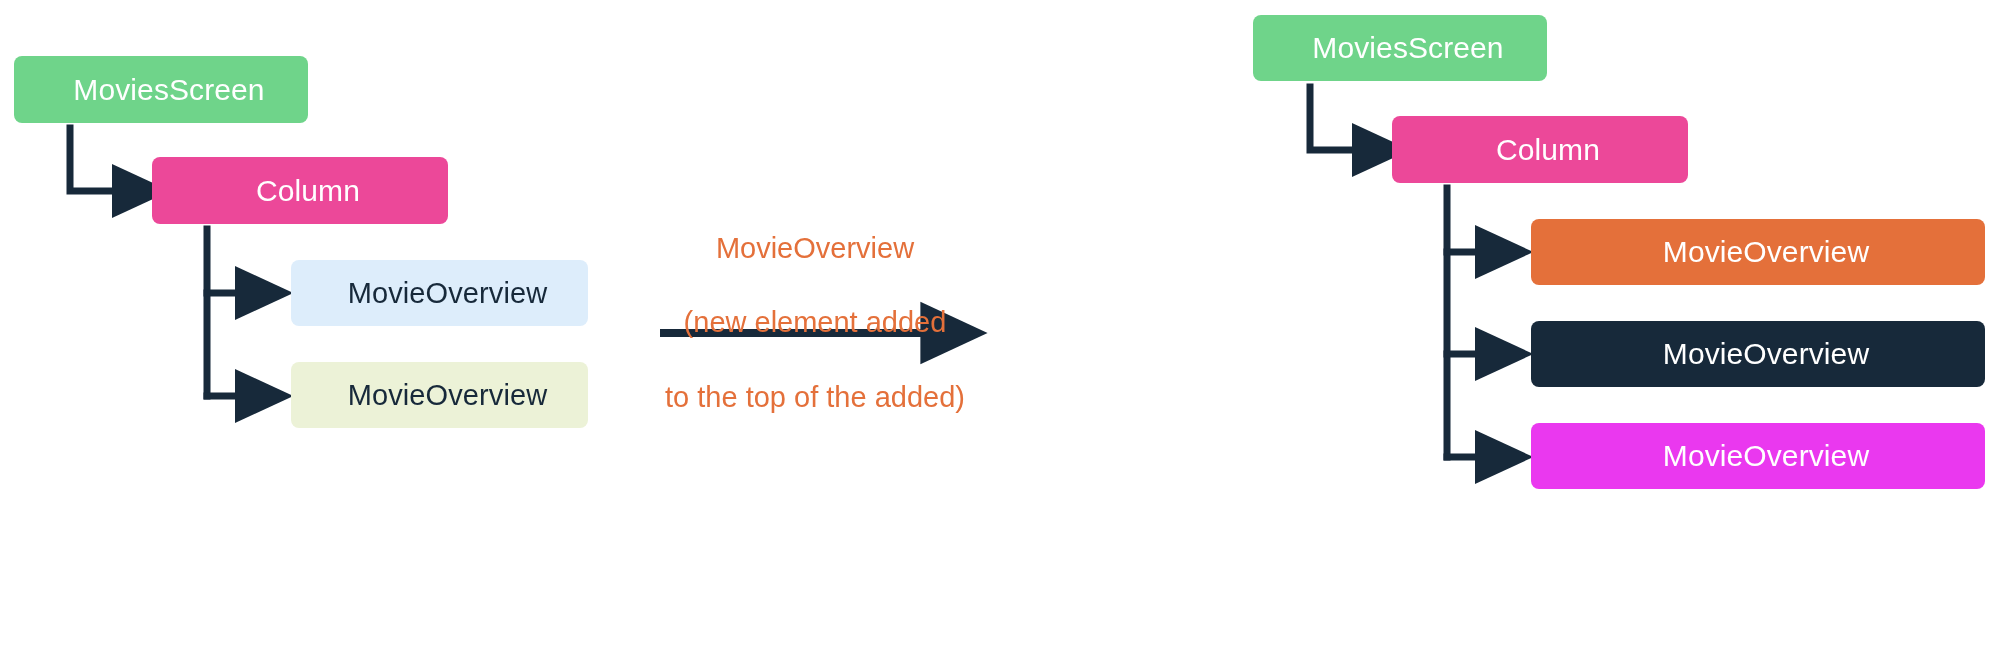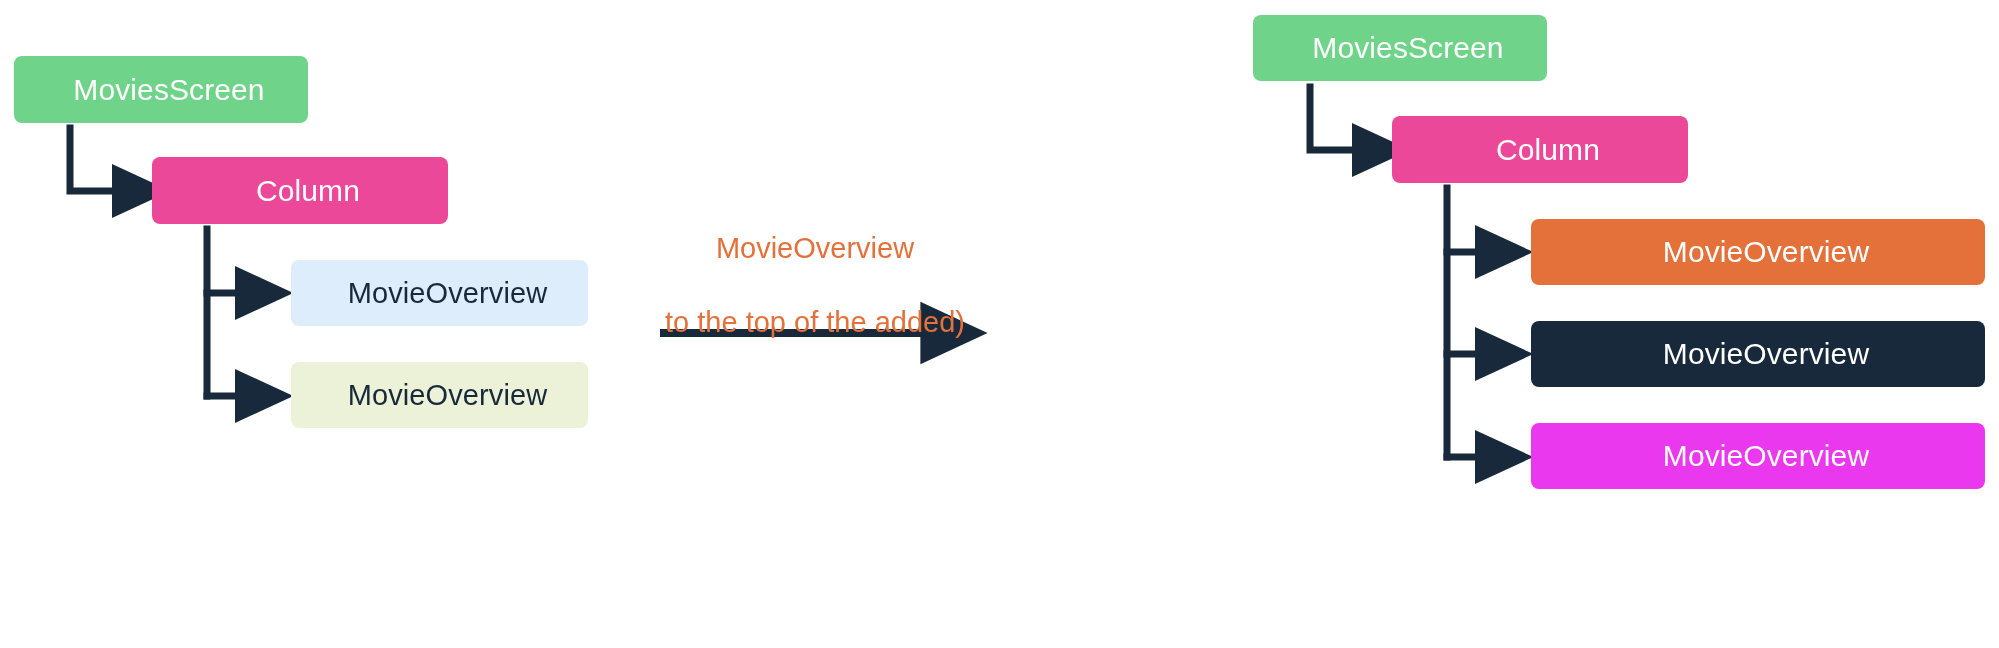--- a/index.html
+++ b/index.html
@@ -109,20 +109,21 @@
   <div class="node n-lightblue" style="left:291px; top:260px; width:297px; height:66px; font-size:29px;">
     <span class="node-label">MovieOverview</span>
   </div>
 
   <div class="node n-lightyellow" style="left:291px; top:362px; width:297px; height:66px; font-size:29px;">
     <span class="node-label">MovieOverview</span>
   </div>
 
   <div id="caption" style="left:660px; top:193px; width:310px; font-size:29px;">
     <span class="cap-line">MovieOverview</span>
+    <span class="cap-line">(new element added</span>
     <span class="cap-line">to the top of the added)</span>
   </div>
 
   <div class="node n-green" style="left:1253px; top:15px; width:294px; height:66px; font-size:30px;">
     <span class="node-label">MoviesScreen</span>
   </div>
 
   <div class="node n-blue" style="left:1392px; top:116px; width:296px; height:67px; font-size:30px;">
     <span class="node-label">Column</span>
   </div>

